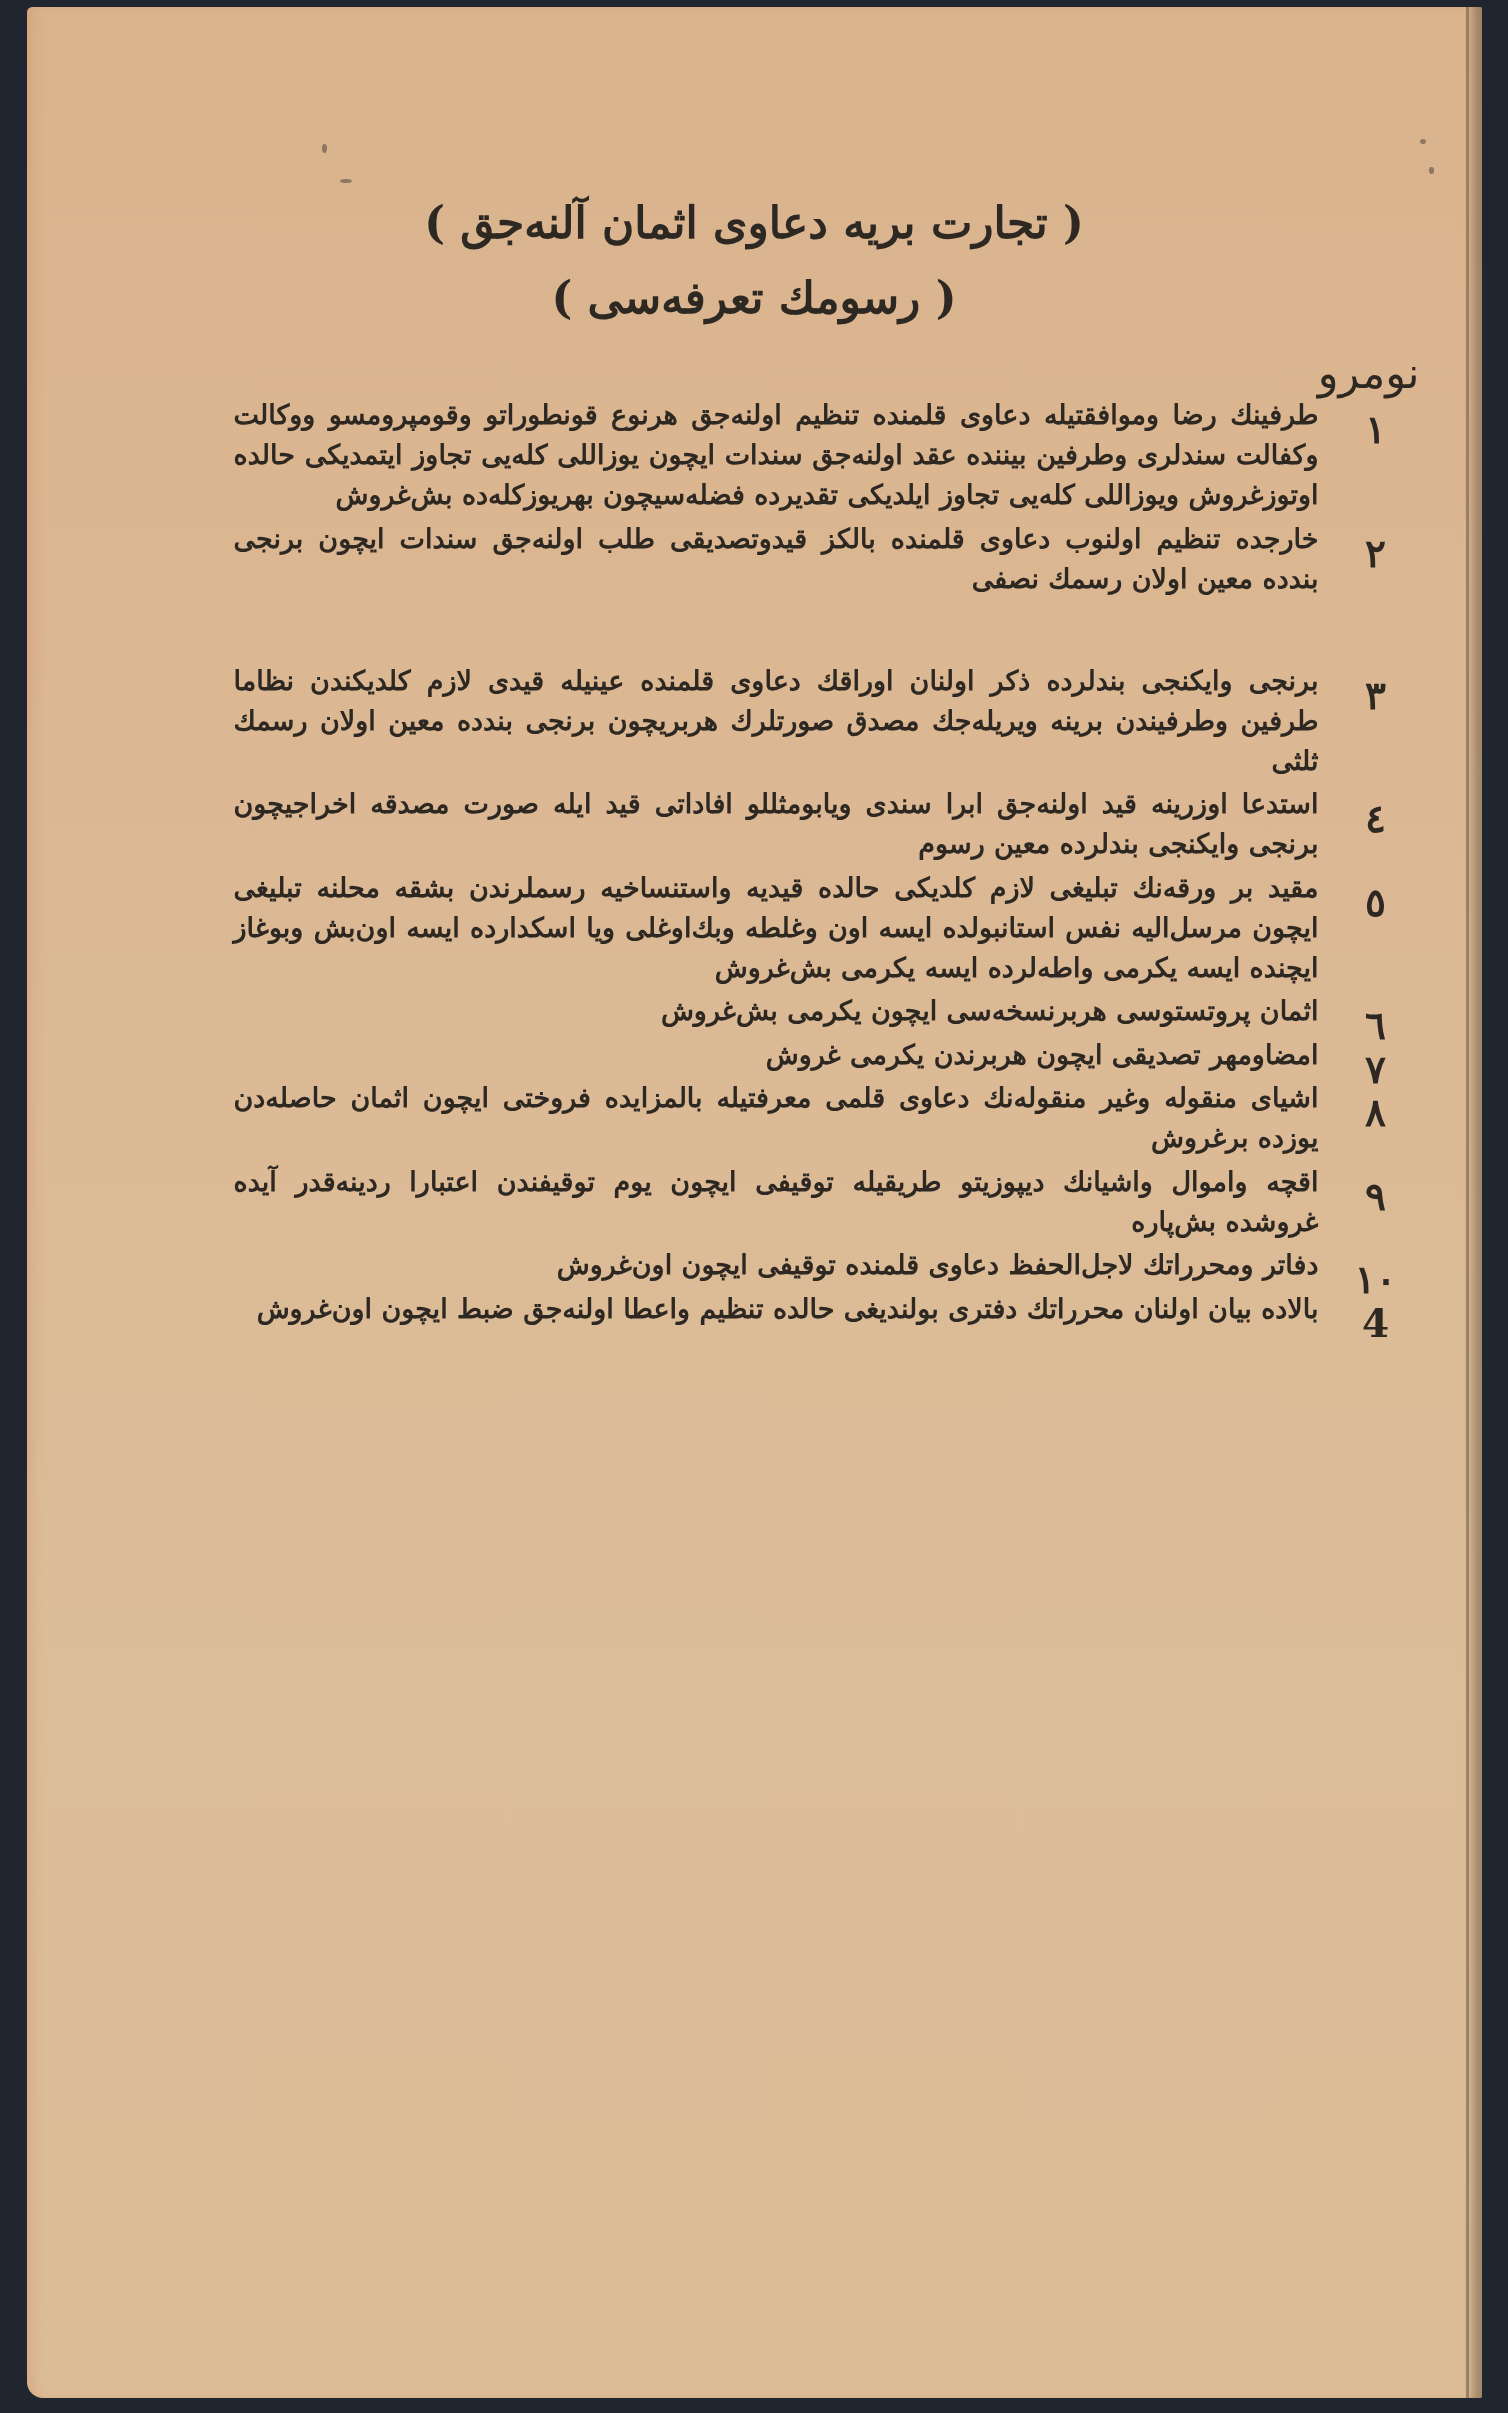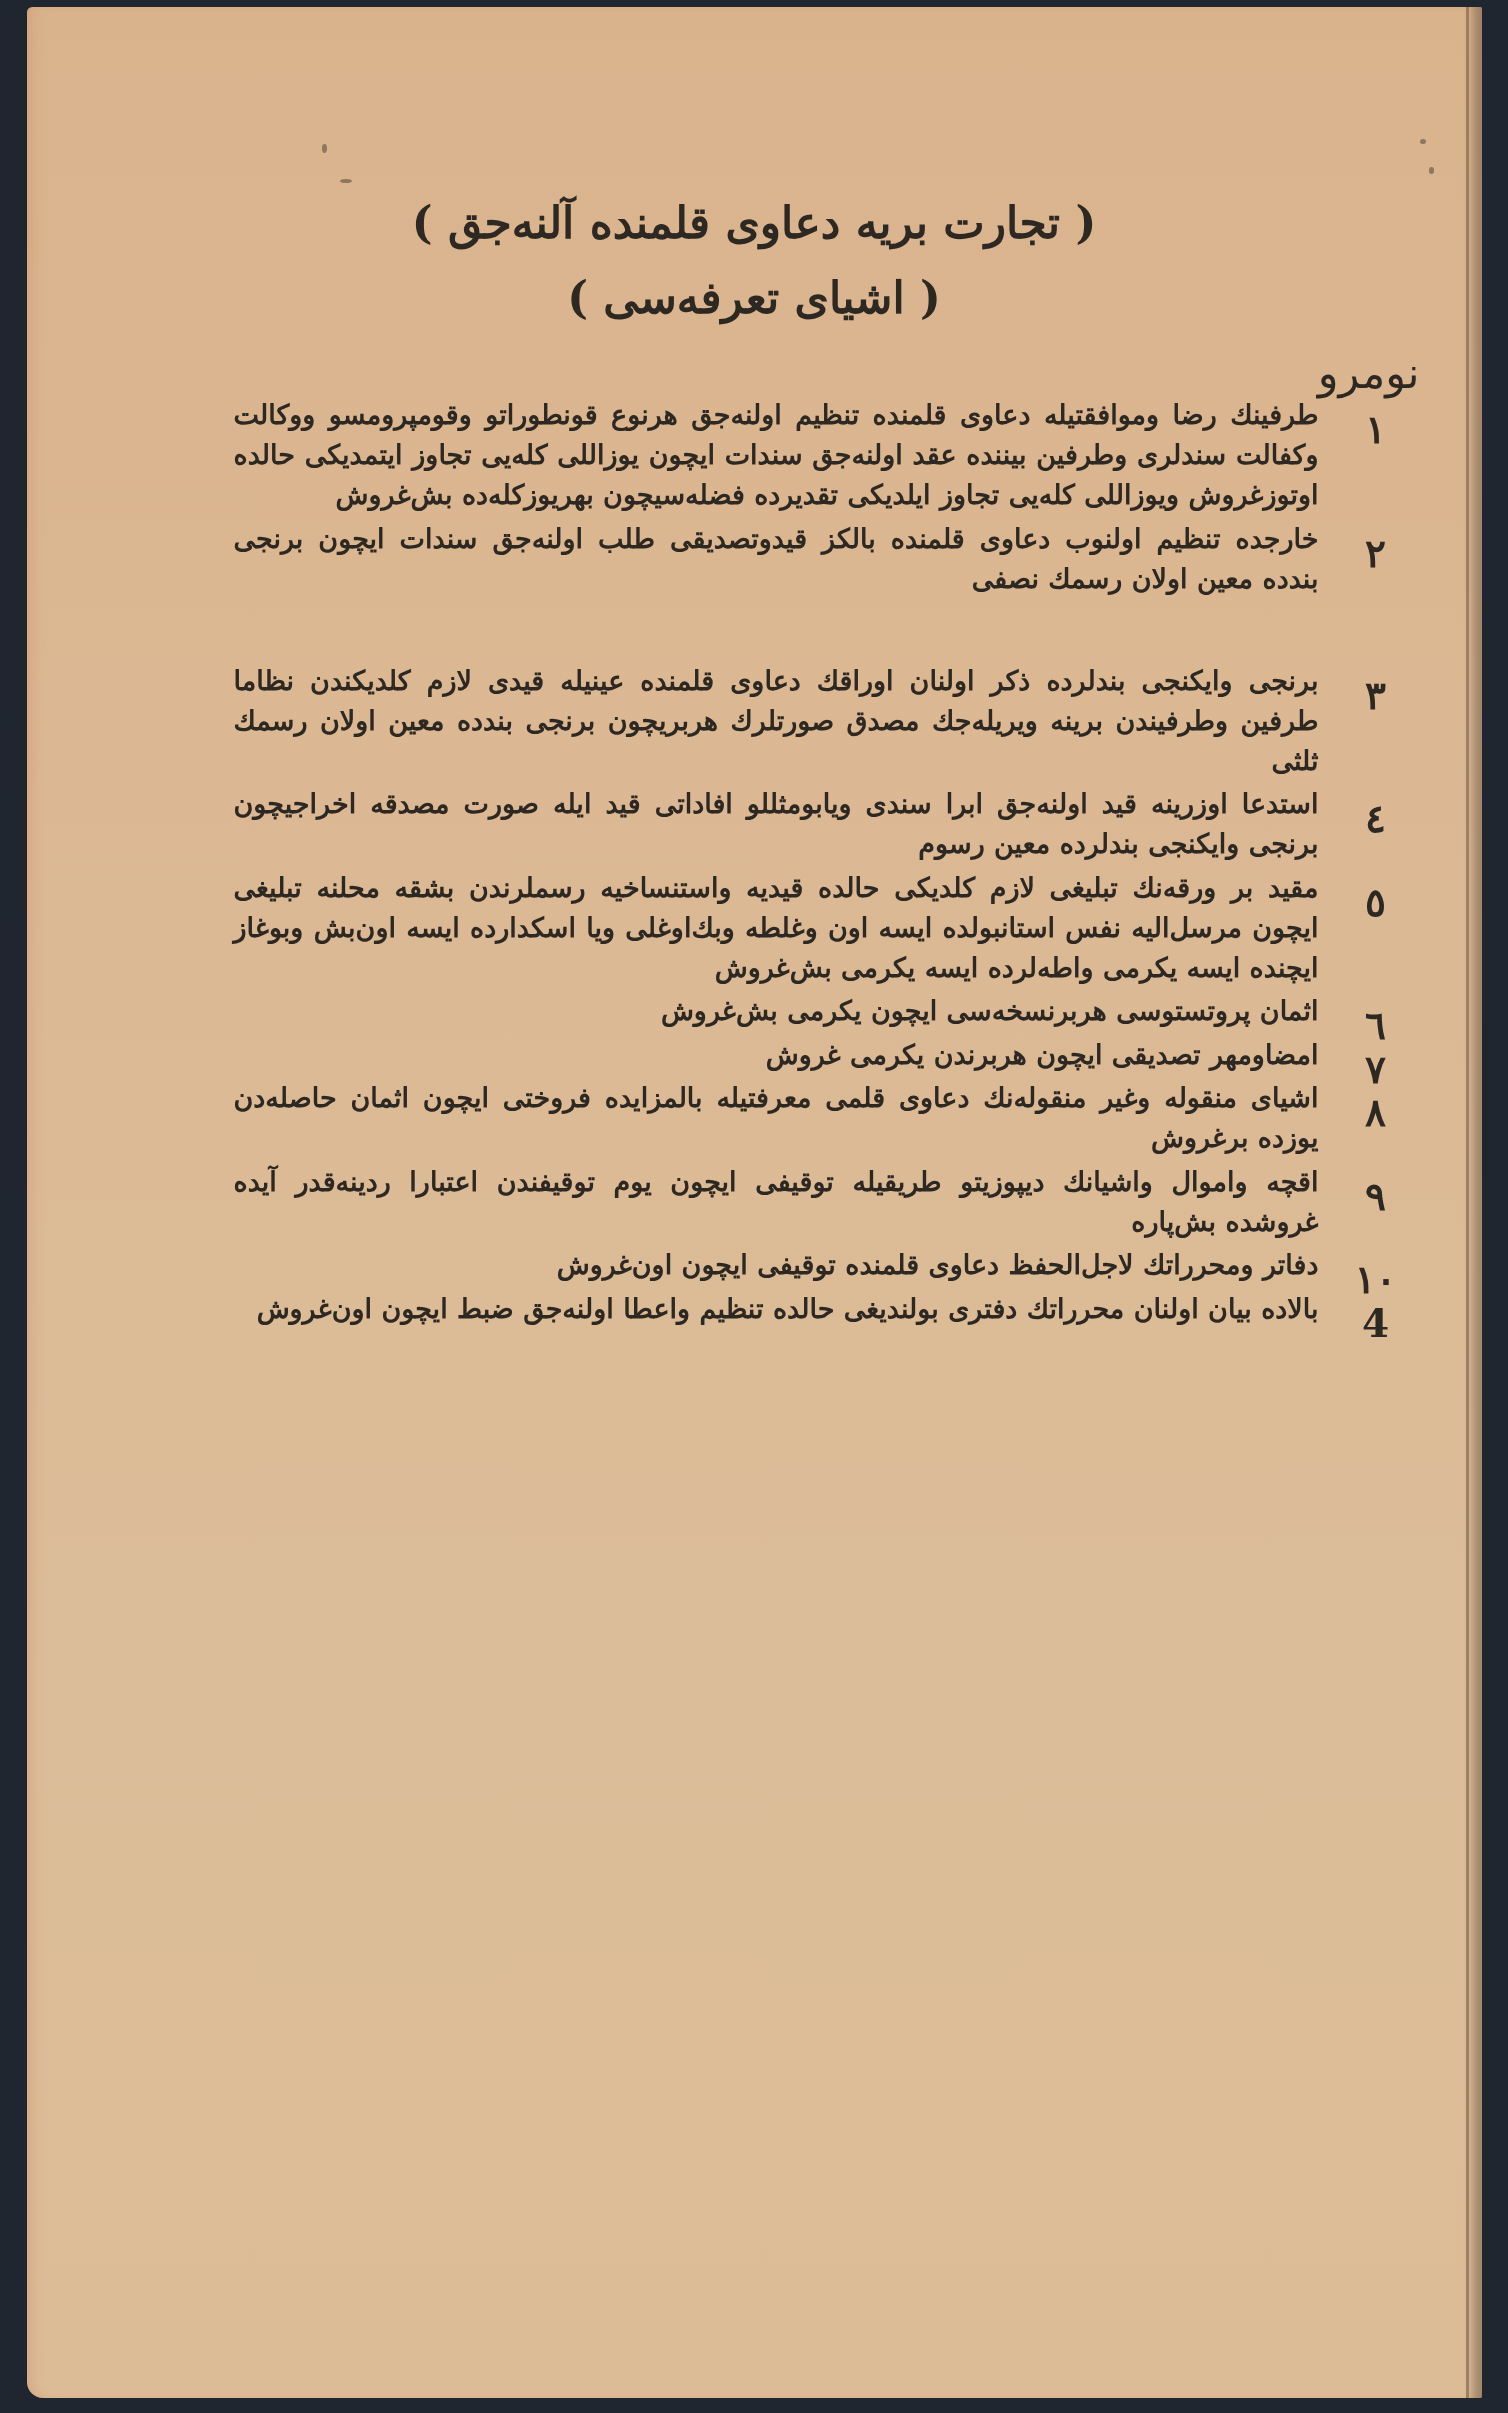--- a/index.html
+++ b/index.html
@@ -109,22 +109,22 @@
 <body>
 
 <div class="page">
 
   <span class="speck" style="left:295px;top:137px;width:5.3px;height:8.8px;"></span>
   <span class="speck" style="left:313px;top:172px;width:12.3px;height:4.4px;"></span>
   <span class="speck" style="left:1393px;top:132px;width:6.2px;height:5.3px;"></span>
   <span class="speck" style="left:1402px;top:160px;width:5.3px;height:7px;"></span>
 
 
-  <div class="title-line title-1 ink">( تجارت بريه دعاوى قلمنده آلنه‌جق )</div>
-  <div class="title-line title-2 ink">( اشياى تعرفه‌سى )</div>
+  <div class="title-line title-1 ink">( تجارت بريه دعاوى اثمان آلنه‌جق )</div>
+  <div class="title-line title-2 ink">( رسومك تعرفه‌سى )</div>
 
   <div class="col-header ink">نومرو</div>
 
   <div class="items ink">
     <div class="item">
       <span class="item-num">١</span>
       <div class="item-text">طرفينك رضا وموافقتيله دعاوى قلمنده تنظيم اولنه‌جق هرنوع قونطوراتو وقومپرومسو ووكالت وكفالت سندلرى وطرفين بيننده عقد اولنه‌جق سندات ايچون يوزاللى كله‌يى تجاوز ايتمديكى حالده اوتوزغروش ويوزاللى كله‌يى تجاوز ايلديكى تقديرده فضله‌سيچون بهريوزكله‌ده بش‌غروش</div>
     </div>
     <div class="item gap-after">
       <span class="item-num">٢</span>

